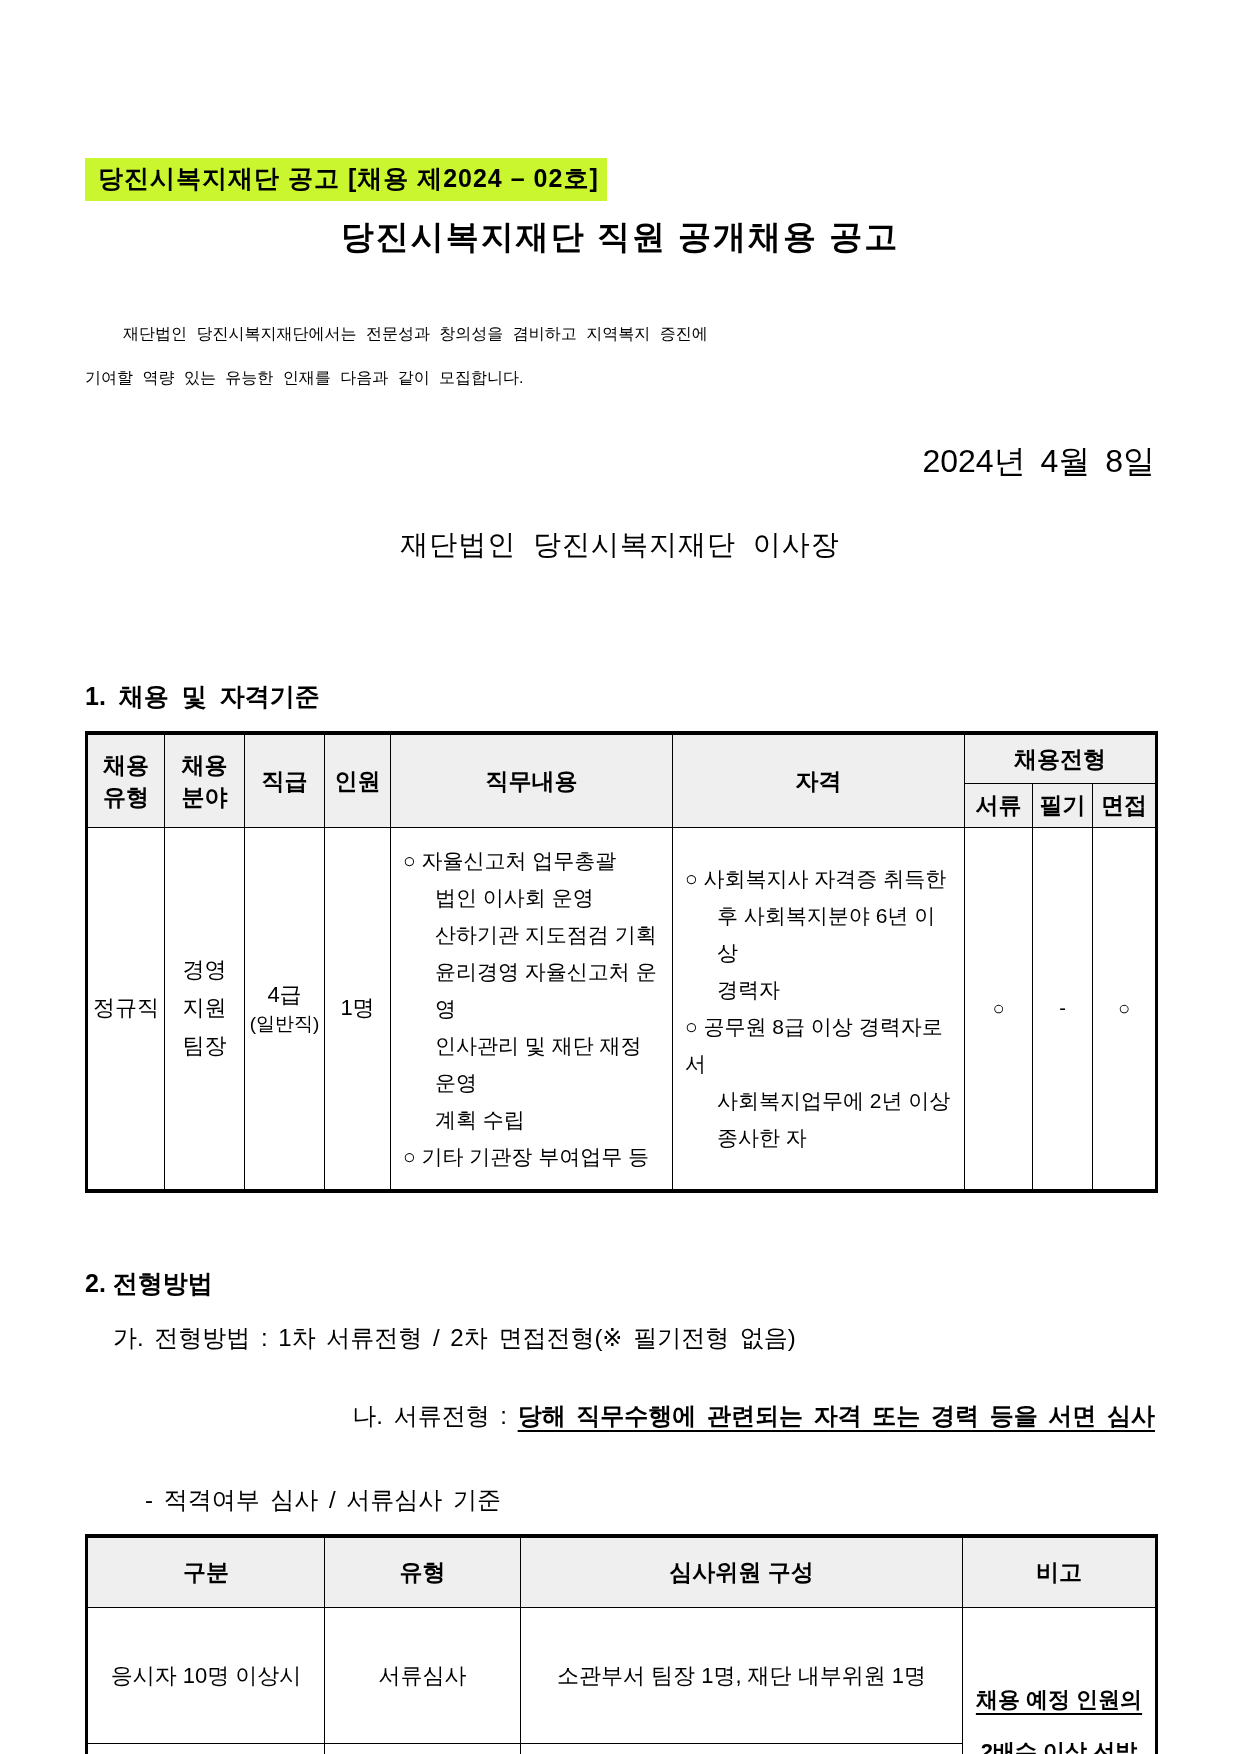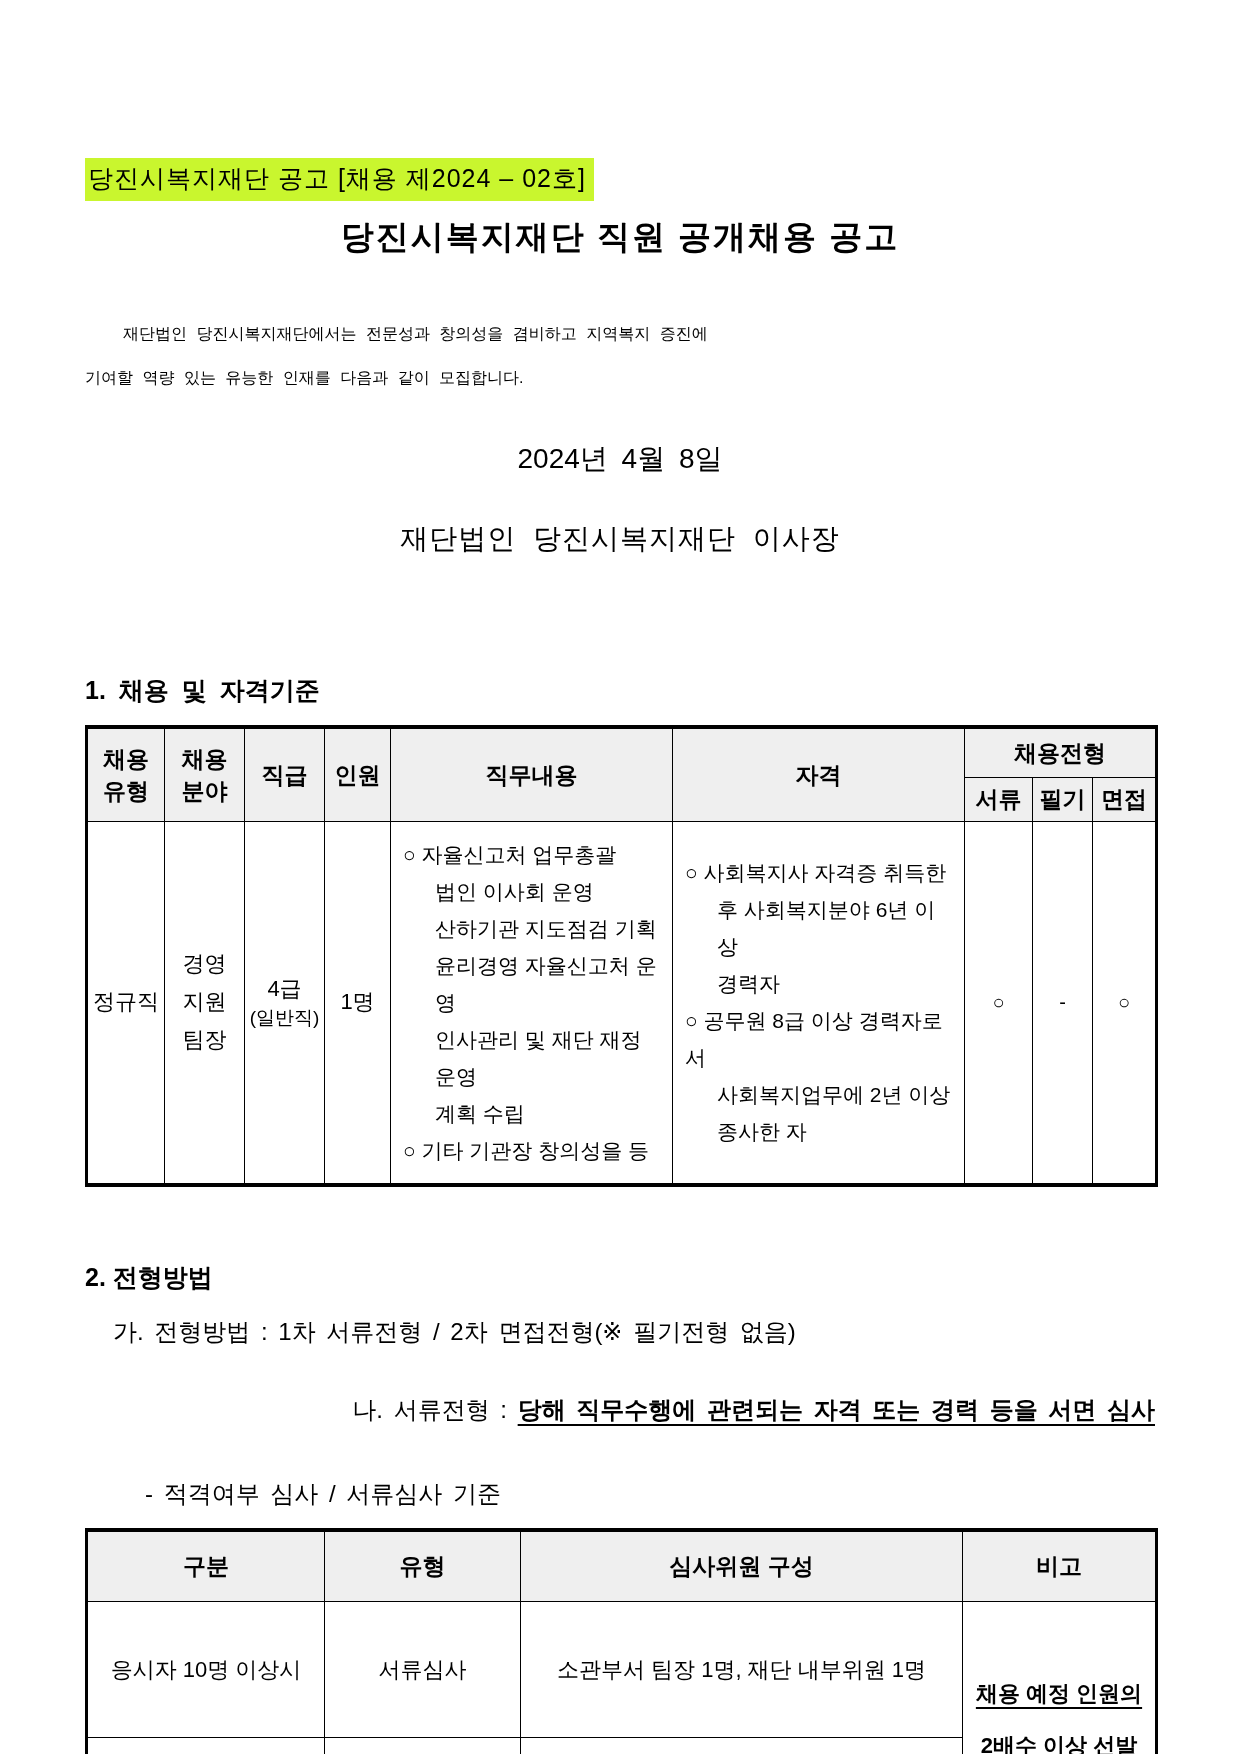--- a/index.html
+++ b/index.html
@@ -4,32 +4,32 @@
 <style>
   * { margin:0; padding:0; box-sizing:border-box; }
   html,body { background:#ffffff; }
   body { font-family:"Liberation Sans","DejaVu Sans",sans-serif; color:#000; }
   .page {
     width:1240px; height:1754px; background:#fff;
     padding:158px 85px 0 85px; position:relative; overflow:hidden;
   }
   
   .notice-label {
-    display:inline-block; background:#c9f62e; font-size:25px; font-weight:normal;
-    padding:4px 8px 6px 3px; letter-spacing:1px;
+    display:inline-block; background:#c9f62e; font-size:25px; font-weight:bold;
+    padding:4px 8px 6px 13px; letter-spacing:1px;
   }
   
   .doc-title {
     text-align:center; font-size:33px; font-weight:bold; margin-top:14px;
     letter-spacing:2px;
   }
   
   .intro { margin-top:52px; font-size:16px; line-height:44px; word-spacing:5px; }
   .intro .l1 { text-indent:38px; }
-  .doc-date { text-align:center; font-size:28px; margin-top:40px; word-spacing:6px; }
+  .doc-date { text-align:right; font-size:32px; margin-top:40px; word-spacing:6px; }
   .doc-signer { text-align:center; font-size:28px; font-weight:400; margin-top:42px; word-spacing:8px; letter-spacing:1px; }
 
   .sec1-heading { margin-top:116px; font-size:25px; font-weight:bold; word-spacing:6px; }
   .sec2-heading { margin-top:74px; font-size:25px; font-weight:bold; }
 
   table { border-collapse:collapse; table-layout:fixed; width:1070px; }
   table.t1 { margin-top:18px; border:4px solid #000; border-left-width:3px; border-right-width:3px; }
   table.t2 { margin-top:18px; border:4px solid #000; border-left-width:3px; border-right-width:3px; }
   td { border:1px solid #000; text-align:center; vertical-align:middle; font-size:22px; }
   .th td { background:#efefef; font-weight:bold; font-size:23px; }
@@ -123,21 +123,21 @@
         <div class="g2">(일반직)</div>
       </td>
       <td>1명</td>
       <td class="left duties">
         <div>○ 자율신고처 업무총괄</div>
         <div class="cont">법인 이사회 운영</div>
         <div class="cont">산하기관 지도점검 기획</div>
         <div class="cont">윤리경영 자율신고처 운영</div>
         <div class="cont">인사관리 및 재단 재정운영</div>
         <div class="cont">계획 수립</div>
-        <div>○ 기타 기관장 창의성을 등</div>
+        <div>○ 기타 기관장 부여업무 등</div>
       </td>
       <td class="left qual">
         <div>○ 사회복지사 자격증 취득한</div>
         <div class="cont">후 사회복지분야 6년 이상</div>
         <div class="cont">경력자</div>
         <div>○ 공무원 8급 이상 경력자로서</div>
         <div class="cont">사회복지업무에 2년 이상</div>
         <div class="cont">종사한 자</div>
       </td>
       <td class="mark">○</td>

